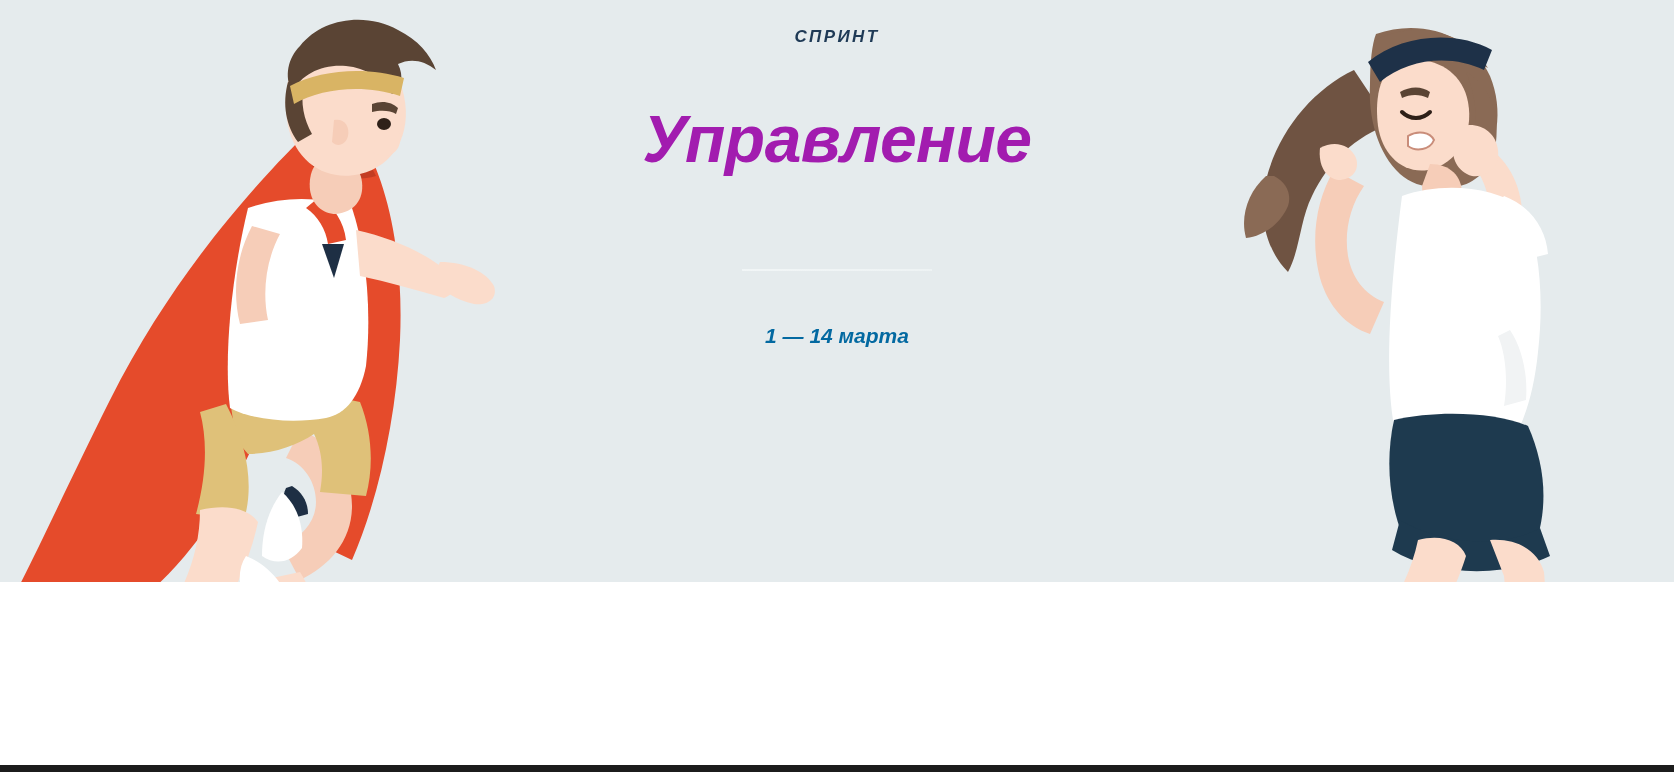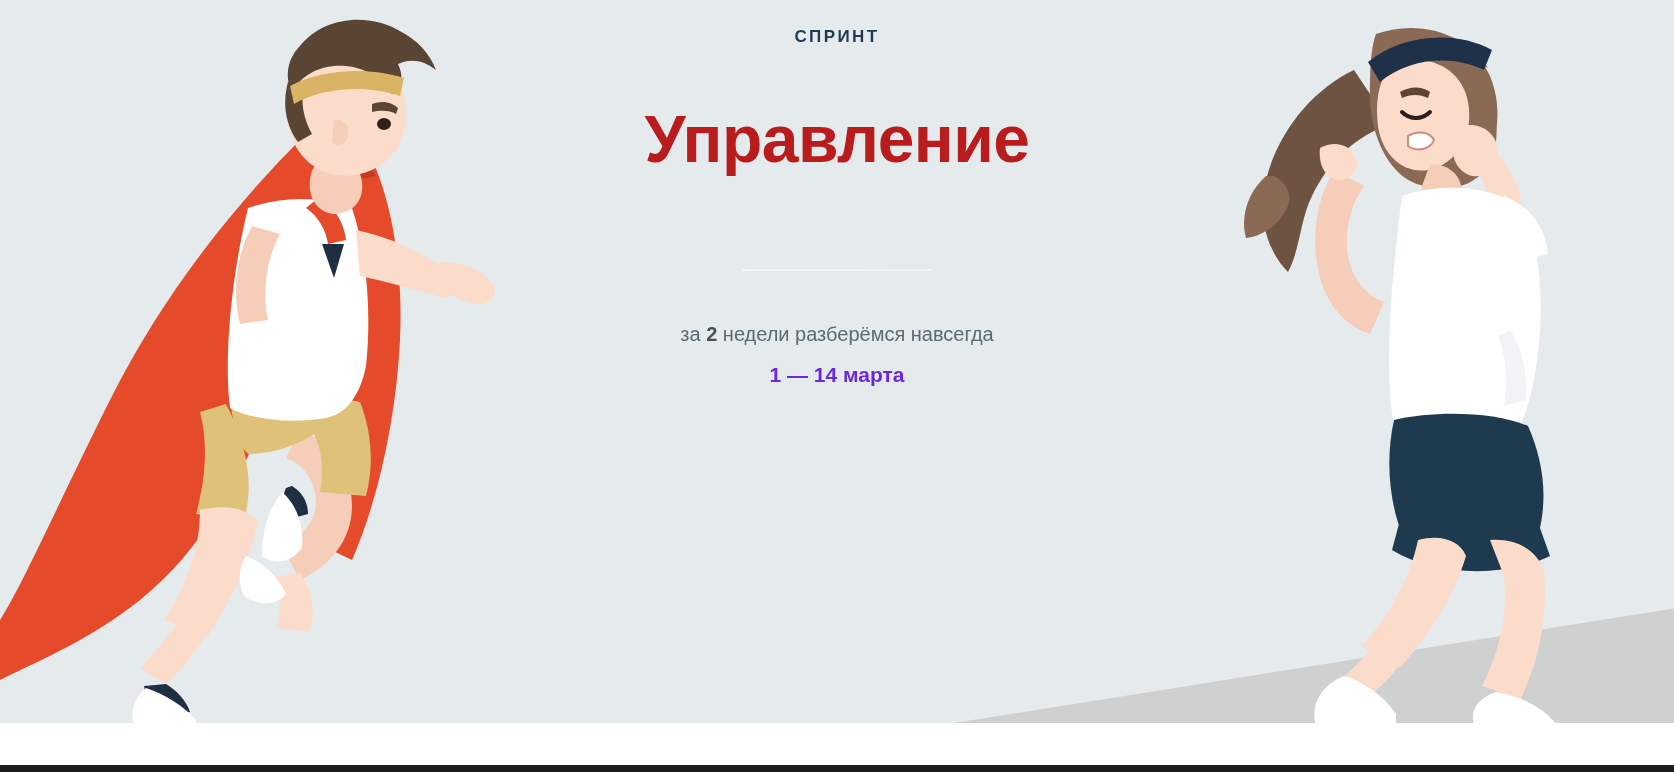--- a/index.html
+++ b/index.html
@@ -5,22 +5,22 @@
   html,body{margin:0;padding:0;}
   body{
     width:1674px;height:772px;overflow:hidden;
     font-family:"Liberation Sans", sans-serif;
     background:#ffffff;
   }
   #stage{position:relative;width:1674px;height:772px;overflow:hidden;background:#ffffff;}
 
   
   .hero{
-    position:absolute;left:0;top:0;width:1674px;height:723px;
-    background:#e5ebed;overflow:hidden;
+    position:absolute;left:0;top:0;width:1674px;height:582px;
+    background:#e5ebed;overflow:hidden;font-style:italic;
   }
 
   
   .ground{
     position:absolute;left:910px;top:560px;width:780px;height:170px;
     background:#cfd0d0;
     clip-path:polygon(0% 100%, 100% 27%, 100% 100%);
   }
 
   
@@ -29,42 +29,42 @@
     display:flex;flex-direction:column;align-items:center;
     pointer-events:none;
   }
   .eyebrow{
     margin-top:28px;
     font-size:17px;font-weight:bold;letter-spacing:2.4px;
     color:#1f3a56;text-transform:uppercase;line-height:1;
   }
   .headline{
     margin-top:48px;
-    font-size:66px;font-weight:bold;color:#b91c1c;
+    font-size:66px;font-weight:bold;color:#a21caf;
     line-height:1.42;text-align:left;letter-spacing:-0.5px;
     max-width:760px;
   }
   .headline .l2{display:block;}
 
   .divider{
     margin-top:38px;
     width:190px;height:2px;
     background:linear-gradient(to right,#f2f6f7,#eef3f4);
     opacity:.95;
   }
 
   .lede{
     margin-top:44px;
     font-size:20px;color:#5a6b75;line-height:1.95;
     text-align:center;font-weight:400;
   }
   .lede b{color:#43535e;font-weight:bold;}
   .dates{
     margin-top:4px;
-    font-size:21px;font-weight:bold;color:#6d28d9;
+    font-size:21px;font-weight:bold;color:#0369a1;
     line-height:1.6;
   }
 
   
   .figure{position:absolute;top:0;height:723px;}
   .fig-left{left:0;width:520px;}
   .fig-right{right:0;width:470px;}
   .figure svg{display:block;width:100%;height:100%;}
 
   
@@ -299,21 +299,20 @@
     <div class="center-col">
       <div class="eyebrow">СПРИНТ</div>
 
       <h1 class="headline">
         <span>Управление</span>
       </h1>
 
       <div class="divider"></div>
 
       <div class="lede">
-        <div><span>за </span><b>2</b><span> недели разберёмся навсегда</span></div>
       </div>
 
       <div class="dates">1 — 14 марта</div>
     </div>
   </div>
 
   <div class="white-strip"></div>
   <div class="bottom-bar">
     
   </div>

